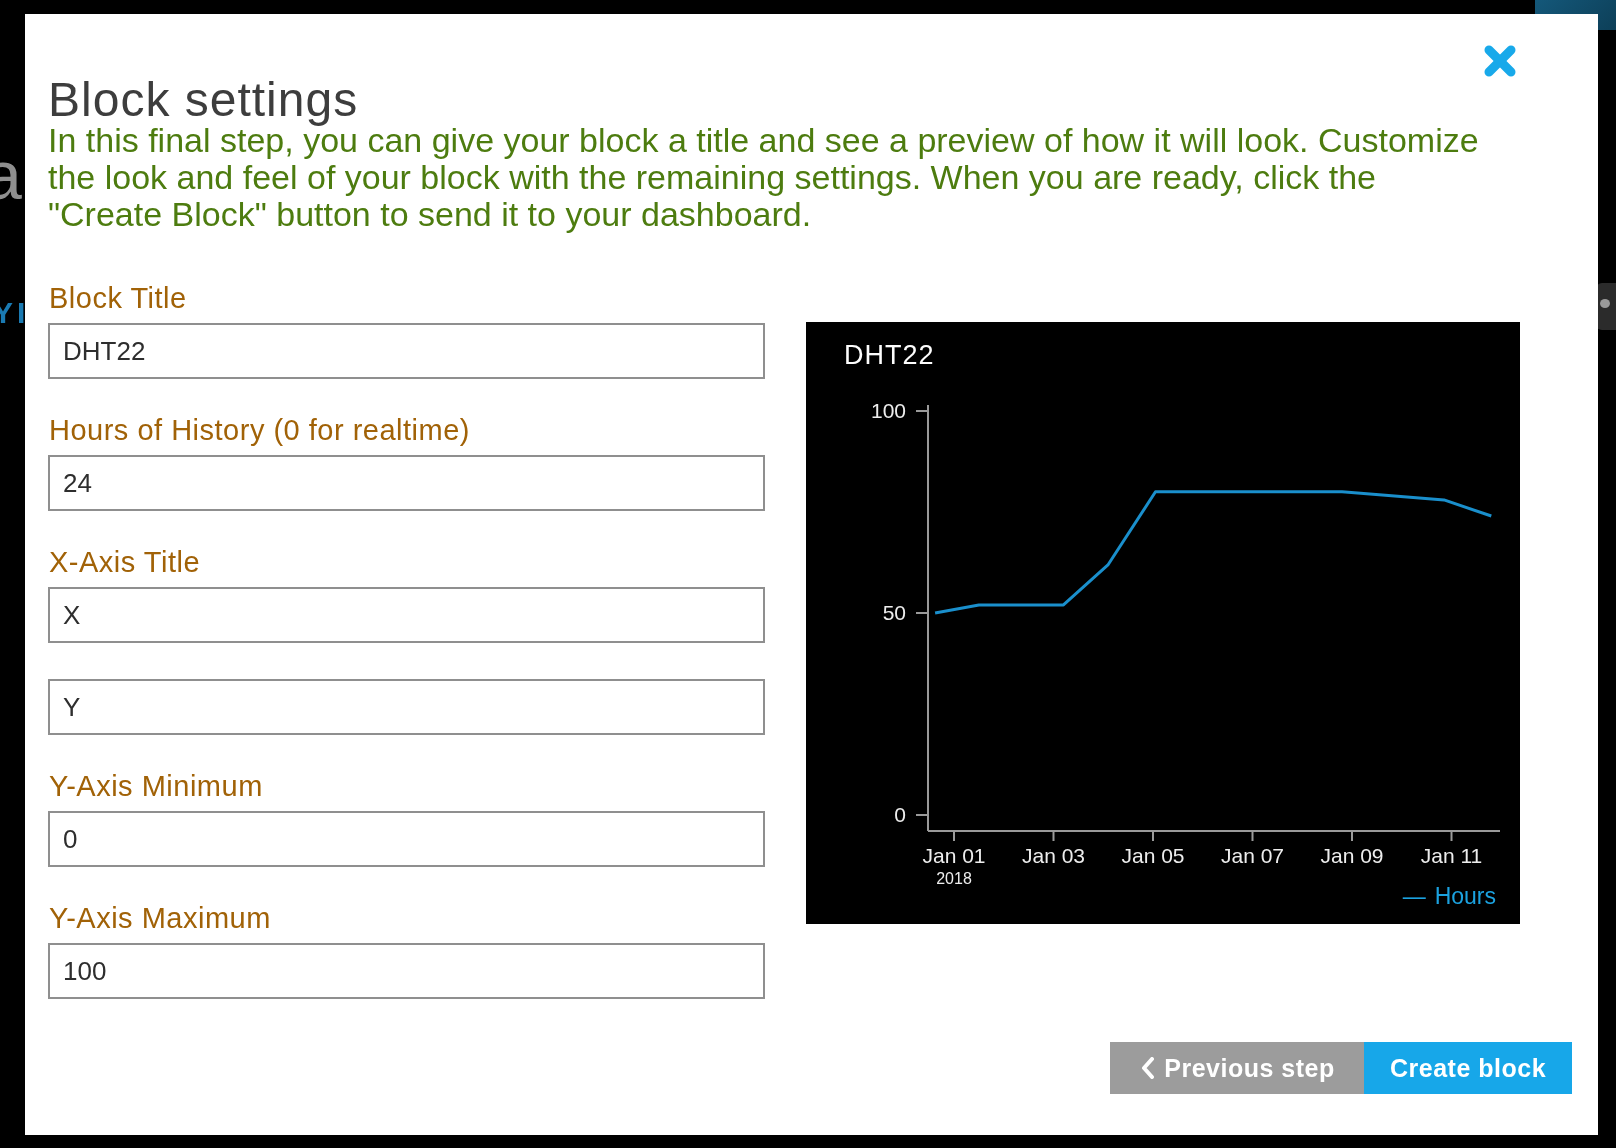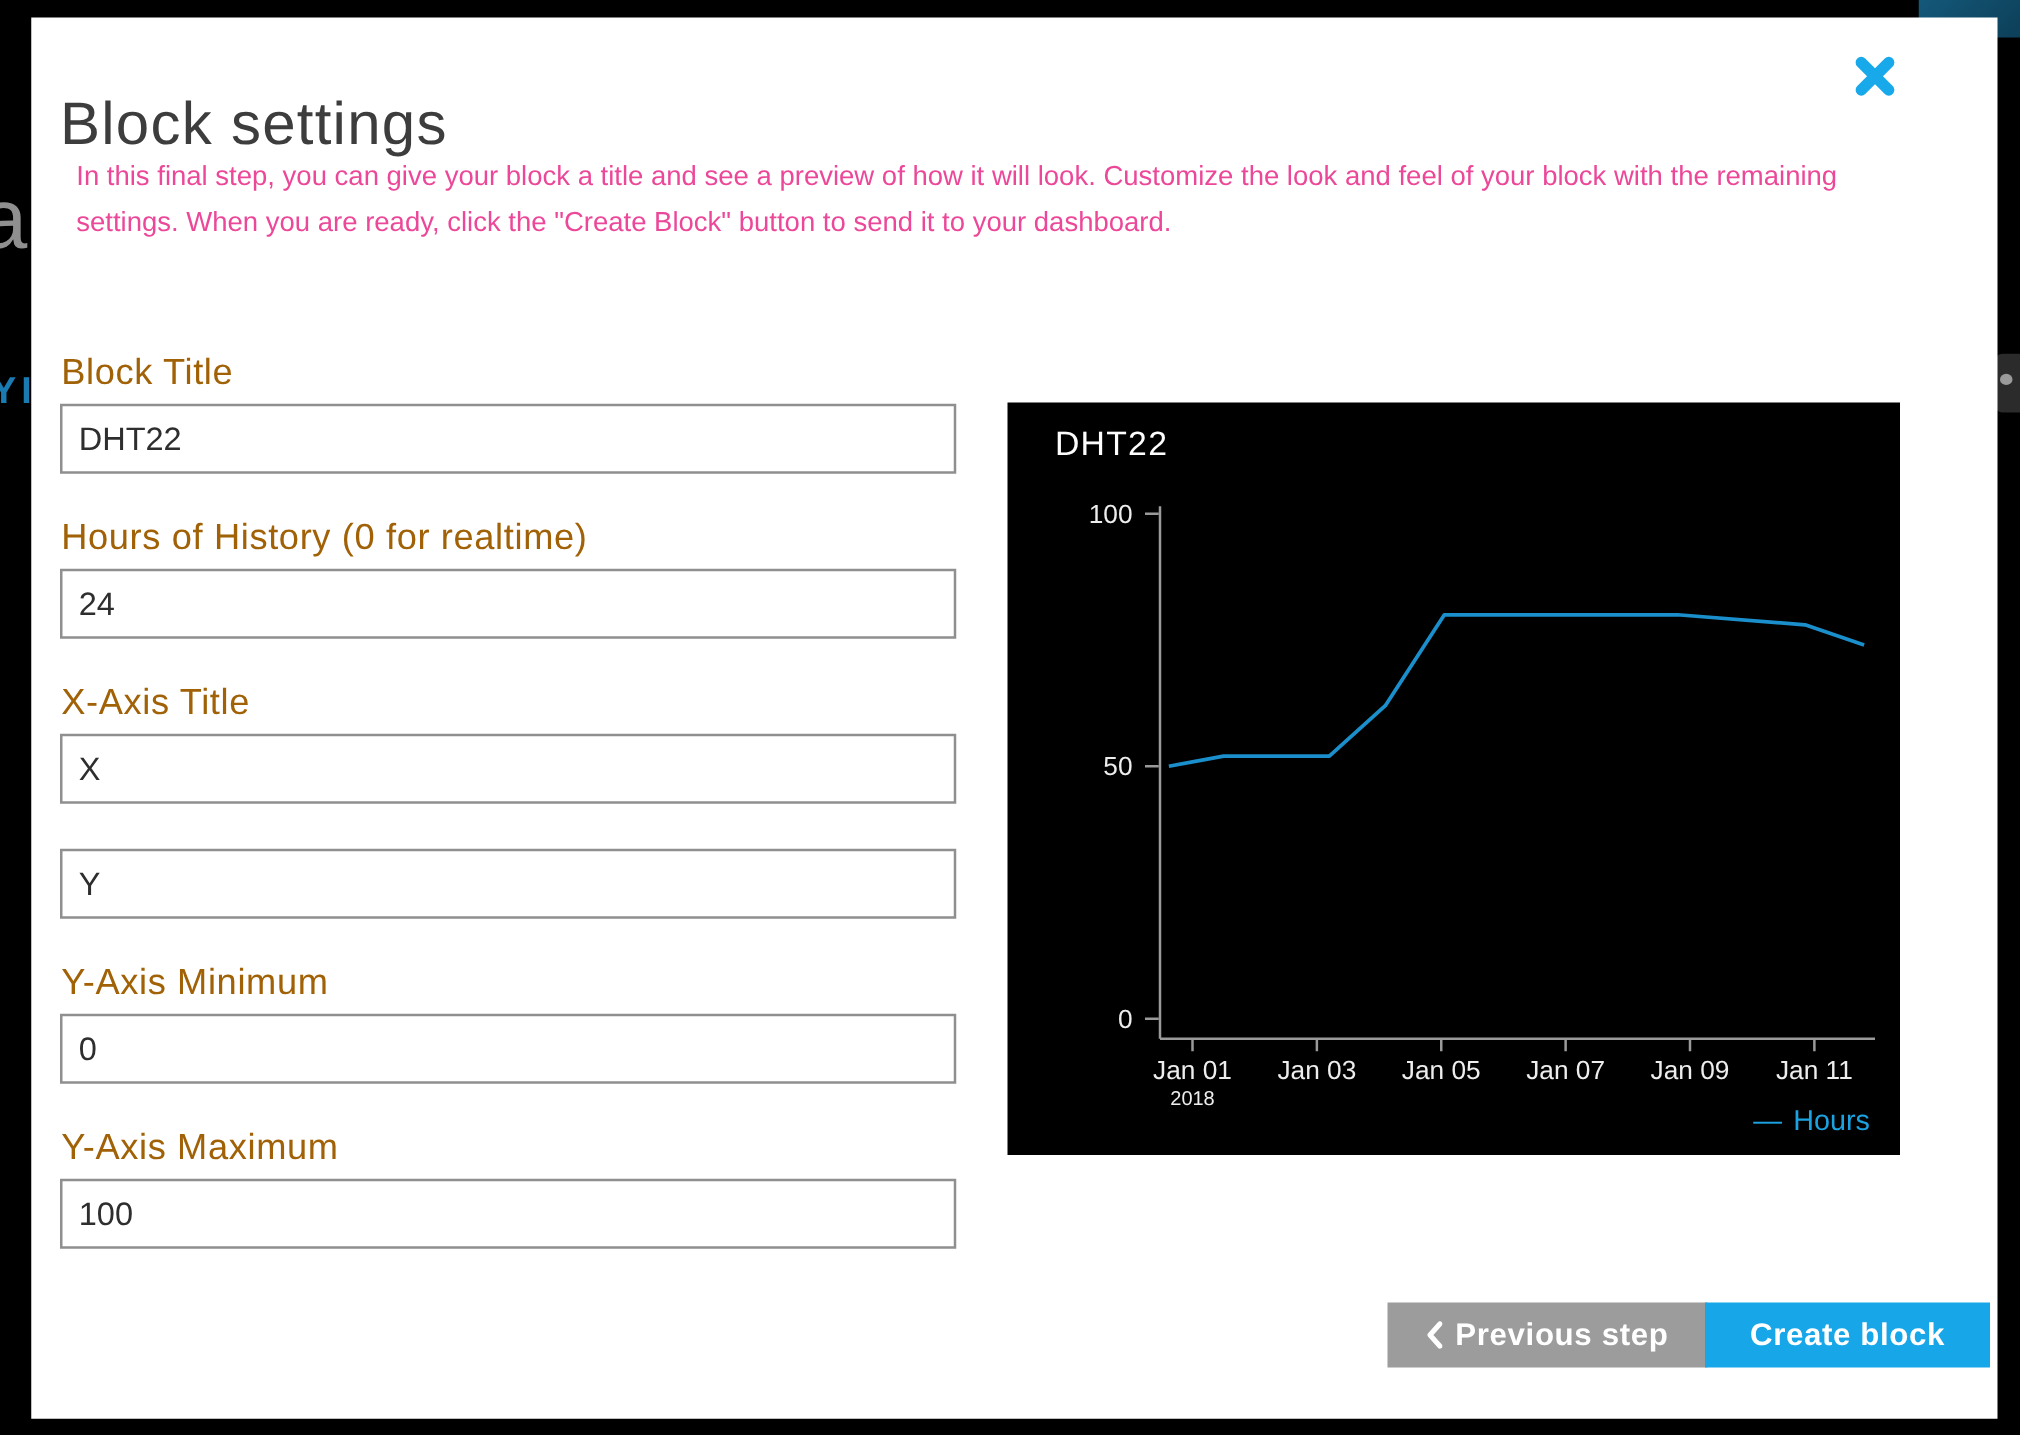--- a/index.html
+++ b/index.html
@@ -11,42 +11,42 @@
   .left-strip{position:absolute;left:0;top:0;width:25px;height:1148px;overflow:hidden;z-index:1;}
   .frag-a{position:absolute;left:-16px;top:136px;font-size:68px;color:#8f8f8f;font-weight:300;}
   .frag-blue{position:absolute;left:-7px;top:296px;font-size:30px;color:#1a7ab2;font-weight:bold;letter-spacing:4px;}
   .scroll-handle{position:absolute;left:1596px;top:283px;width:20px;height:47px;background:#2b2b2b;
                  border-radius:6px 0 0 6px;z-index:1;}
   .scroll-dot{position:absolute;left:4px;top:16px;width:10px;height:9px;background:#9a9a9a;border-radius:50%;}
   
   .modal{position:absolute;left:25px;top:14px;width:1573px;height:1121px;background:#fff;z-index:2;}
   .close-btn{position:absolute;left:1458px;top:30px;width:38px;height:38px;cursor:pointer;}
   .page-title{position:absolute;left:23px;top:30px;font-size:48px;font-weight:300;color:#3d3d3d;letter-spacing:1px;margin-top:28px;}
-  .description{position:absolute;left:36px;top:108px;width:1436px;font-size:22px;line-height:37px;
-               color:#ec4899;font-weight:300;}
+  .description{position:absolute;left:23px;top:108px;width:1436px;font-size:34px;line-height:37px;
+               color:#4d7c0f;font-weight:300;}
   
   .form-col{position:absolute;left:23px;top:269px;width:717px;}
   .field-label{font-size:29px;line-height:30px;color:#a16207;font-weight:300;margin:0 0 10px 1px;letter-spacing:0.5px;}
   .field-input{display:block;box-sizing:border-box;width:717px;height:56px;margin:0 0 36px 0;
                border:2px solid #8f8f8f;background:#fff;font-family:"Liberation Sans",sans-serif;
                font-size:26px;color:#2e2e2e;padding:0 0 0 13px;font-weight:300;outline:none;}
   
   .preview-label{position:absolute;left:781px;top:269px;font-size:29px;color:#141414;font-weight:300;letter-spacing:0.5px;margin-top:36px;}
   .chart-box{position:absolute;left:781px;top:308px;width:714px;height:602px;background:#000;}
   .chart-title{position:absolute;left:38px;top:18px;font-size:27px;color:#fdfdfd;font-weight:300;letter-spacing:1px;}
   .chart-svg{position:absolute;left:0;top:0;}
   .chart-svg text{font-family:"Liberation Sans",sans-serif;fill:#ededed;}
   .legend{position:absolute;right:24px;bottom:14px;font-size:23px;color:#1ba2e0;font-weight:300;}
   .legend .dash{margin-right:9px;}
   
   .btn{position:absolute;top:1028px;height:52px;border:none;color:#fff;font-family:"Liberation Sans",sans-serif;
        font-size:25px;font-weight:bold;cursor:pointer;display:flex;align-items:center;justify-content:center;letter-spacing:0.5px;}
   .btn-prev{left:1085px;width:256px;background:#9c9c9c;}
   .btn-prev svg{margin-right:10px;}
-  .btn-create{left:1339px;width:228px;background:#17a7e9;}
+  .btn-create{left:1339px;width:208px;background:#17a7e9;}
 </style>
 </head>
 <body>
 
 <div id="screen">
 
   <div class="bg-tile"></div>
   <div class="left-strip">
     <span class="frag-a">a</span>
     <span class="frag-blue">YI</span>

